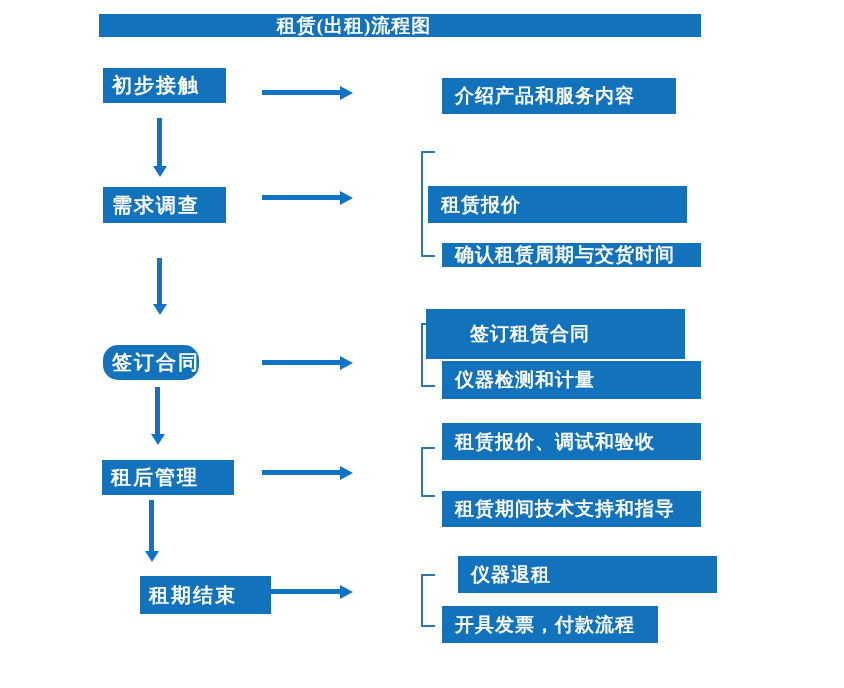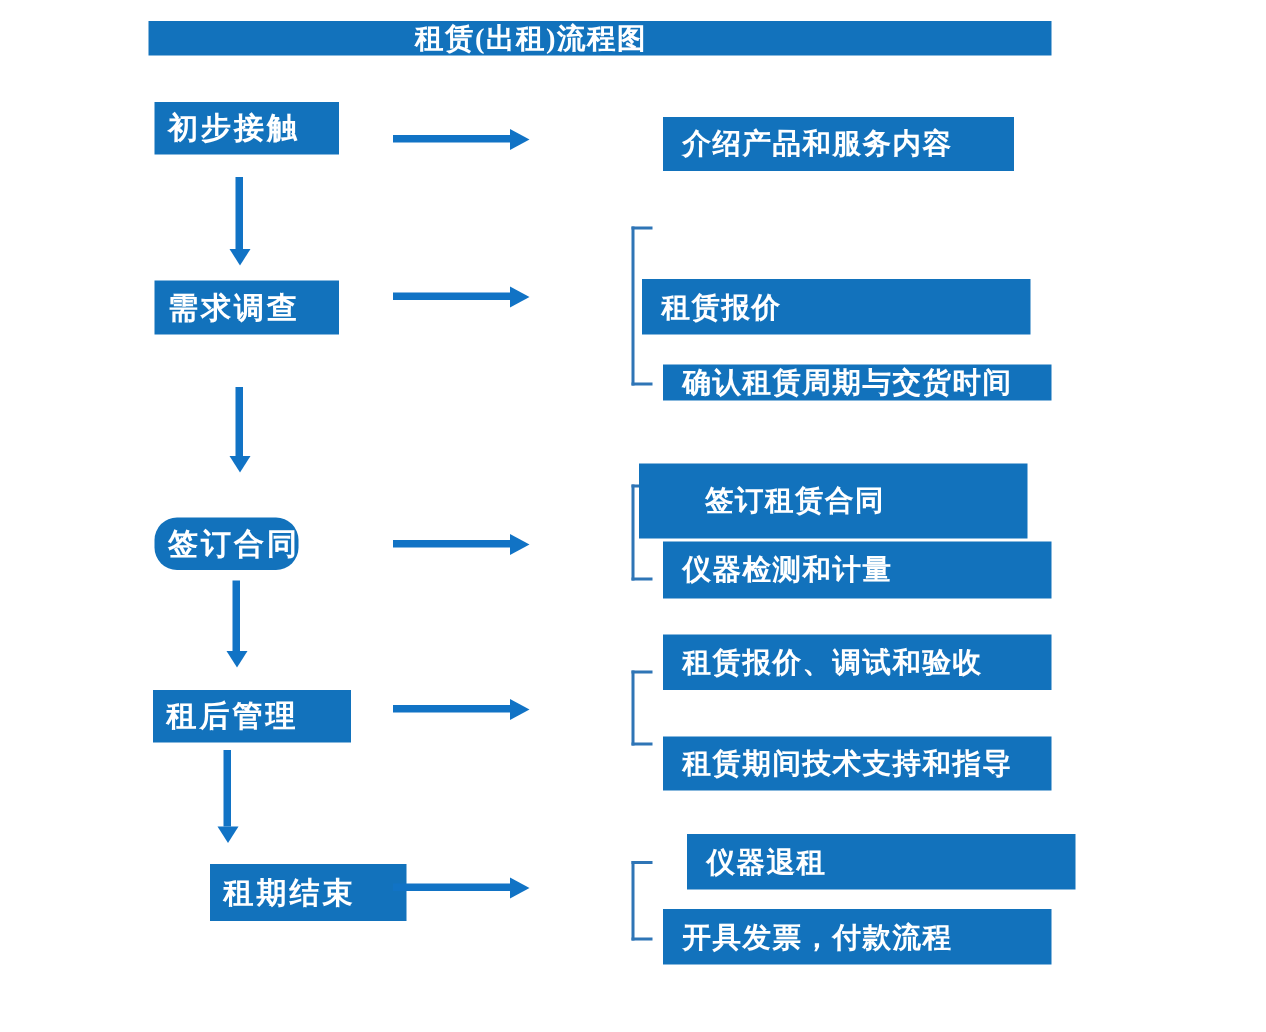--- a/index.html
+++ b/index.html
@@ -122,15 +122,15 @@
   <div class="box detail" style="left:428px;top:186px;width:259px;height:37px;">租赁报价</div>
   <div class="box detail" style="left:442px;top:243px;width:259px;height:24px;">确认租赁周期与交货时间</div>
 
   <div class="box detail" style="left:426px;top:309px;width:259px;height:50px;padding-left:44px;">签订租赁合同</div>
   <div class="box detail" style="left:442px;top:361px;width:259px;height:38px;">仪器检测和计量</div>
 
   <div class="box detail" style="left:442px;top:423px;width:259px;height:37px;">租赁报价、调试和验收</div>
   <div class="box detail" style="left:442px;top:491px;width:259px;height:36px;">租赁期间技术支持和指导</div>
 
   <div class="box detail" style="left:458px;top:556px;width:259px;height:37px;">仪器退租</div>
-  <div class="box detail" style="left:442px;top:606px;width:259px;height:37px;">开具发票，付款流程</div>
+  <div class="box detail" style="left:442px;top:606px;width:216px;height:37px;">开具发票，付款流程</div>
 
 </div>
 
 </body></html>

